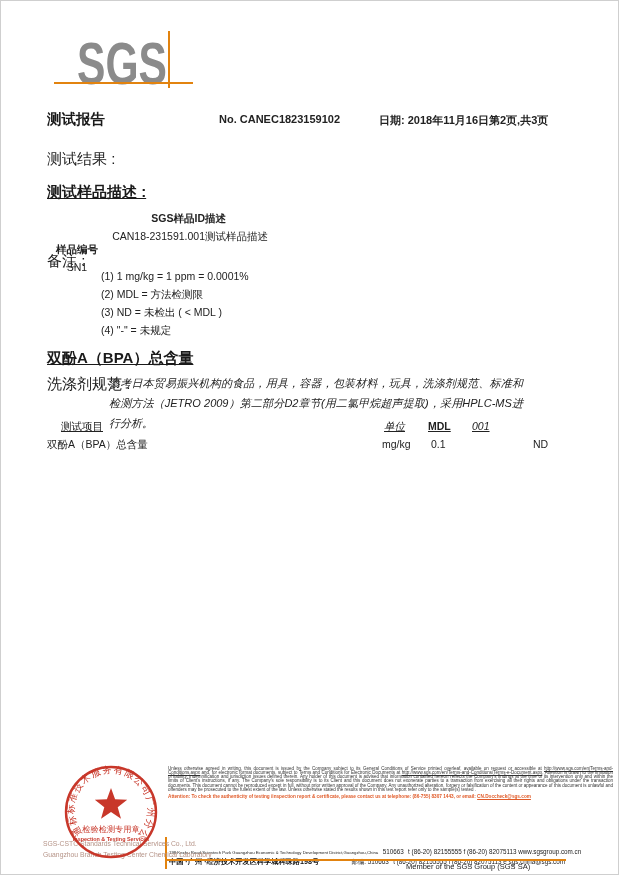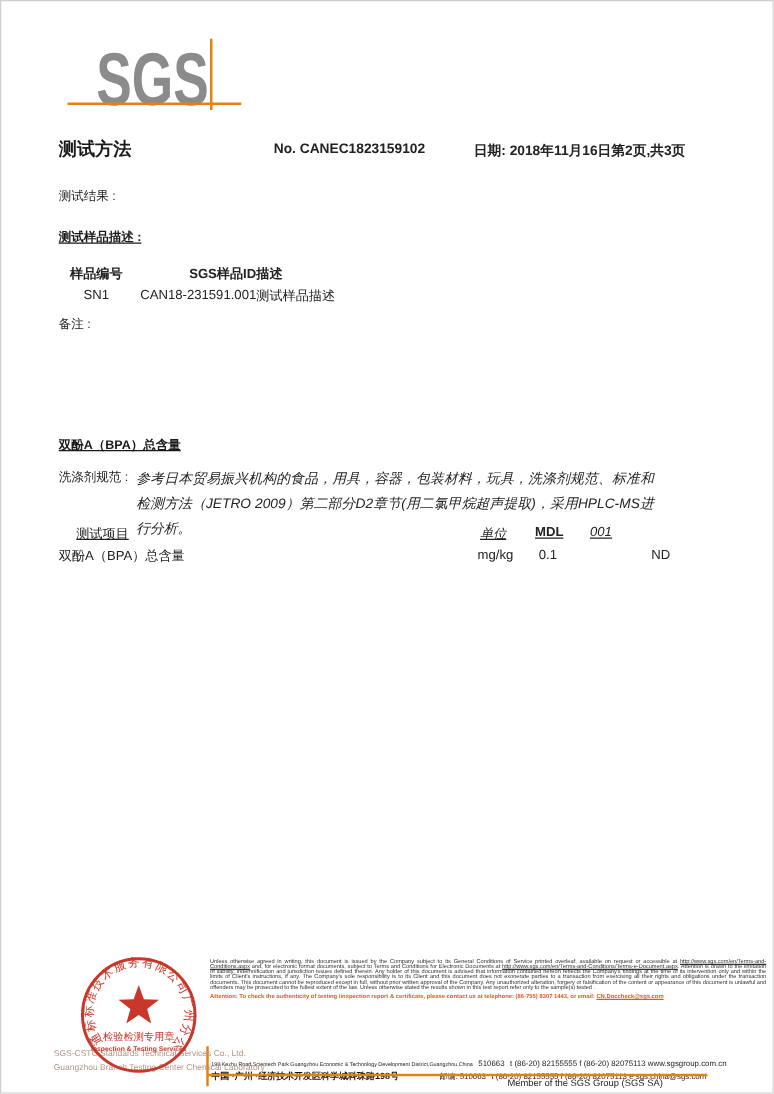--- a/index.html
+++ b/index.html
@@ -11,51 +11,51 @@
   .logo-svg { position:absolute; left:76px; top:33px; }
   .rule-h { position:absolute; left:53px; top:81px; width:139px; height:2px; background:#e2830f; }
   .rule-v { position:absolute; left:167px; top:30px; width:2px; height:57px; background:#e2830f; }
 
   .title-row { position:absolute; left:0; top:109px; width:619px; height:20px; }
   .doc-title { position:absolute; left:46px; top:0; font-size:14.5px; font-weight:bold; color:#1a1a1a; }
   .report-no { position:absolute; left:218px; top:3px; font-size:11px; font-weight:bold;text-align:right; }
   .date-text { position:absolute; left:378px; top:3px; font-size:11px; font-weight:bold; }
   .page-info { position:absolute; left:488px; top:3px; font-size:11px; font-weight:bold; }
 
-  .label { font-size:10px; color:#1a1a1a; }
+  .label { font-size:15px; color:#1a1a1a; }
   .u { text-decoration:underline; }
   .b { font-weight:bold; }
   .i { font-style:italic; }
 
   .results-label { position:absolute; left:46px; top:149px; }
   .sample-heading { position:absolute; left:46px; top:182px; }
 
   .sample-table { position:absolute; left:0; top:211px; width:619px; }
   .sample-table .trow { position:relative; height:18px; }
-  .sample-table .c1 { position:absolute; left:44px; width:64px; text-align:center; font-size:10.5px; }
+  .sample-table .c1 { position:absolute; left:44px; width:64px; text-align:center; font-size:10.5px;margin-top:31px; }
   .sample-table .c2 { position:absolute; left:108px; width:96px; text-align:right; font-size:10.5px; }
   .sample-table .c3 { position:absolute; left:204px; font-size:10.5px; }
 
   .notes-label { position:absolute; left:46px; top:251px; }
   .notes-list { position:absolute; left:100px; top:266px; font-size:10.5px; line-height:18px; list-style:none; }
 
   .bpa-heading { position:absolute; left:46px; top:348px; }
   .method-label { position:absolute; left:46px; top:374px; }
   .method-text { position:absolute; left:108px; top:372px; width:414px; font-size:11px; line-height:20px; text-align:justify;font-style:italic; }
 
   .rtable-head { position:absolute; left:0; top:419px; width:619px; height:16px; font-size:10.5px; }
   .rtable-row  { position:absolute; left:0; top:437px; width:619px; height:16px; font-size:10.5px; }
   .rt-item-h { position:absolute; left:60px; }
   .rt-unit-h { position:absolute; left:383px; }
   .rt-mdl-h  { position:absolute; left:427px; }
   .rt-001-h  { position:absolute; left:471px; }
   .rt-item { position:absolute; left:46px; }
   .rt-unit { position:absolute; left:381px; }
   .rt-mdl  { position:absolute; left:430px; }
-  .rt-001  { position:absolute; left:472px;padding-left:48px; }
+  .rt-001  { position:absolute; left:484px;padding-left:48px; }
 
   
   .legal-block { position:absolute; left:167px; top:766px; width:445px; }
   .legal-text { font-size:4.5px; line-height:4.15px; color:#333; text-align:justify; }
   .legal-text .lu { text-decoration:underline; }
   .attention { margin-top:2px; font-size:4.7px; line-height:5.4px; font-weight:bold; color:#e05a28; }
   .attention .email { text-decoration:underline; color:#e05a28; }
 
   .addr-block { position:absolute; left:168px; top:839px; width:448px; }
   .addr-line1 { white-space:nowrap; height:9px; }
@@ -77,21 +77,21 @@
 
 <div class="page">
 
   <svg class="logo-svg" width="140" height="60">
     <text x="0" y="50" font-size="60" font-weight="bold" fill="#8b8b8b" font-family="Liberation Sans, DejaVu Sans, sans-serif" textLength="90" lengthAdjust="spacingAndGlyphs">SGS</text>
   </svg>
   <div class="rule-h"></div>
   <div class="rule-v"></div>
 
   <div class="title-row">
-    <span class="doc-title">测试方法</span>
+    <span class="doc-title">测试报告</span>
     <span class="report-no">No. CANEC1823159102</span>
     <span class="date-text">日期: 2018年11月16日</span>
     <span class="page-info">第2页,共3页</span>
   </div>
 
   <span class="results-label label">测试结果 :</span>
 
   <span class="sample-heading label b u">测试样品描述 :</span>
 
   <div class="sample-table">
@@ -101,20 +101,26 @@
       <span class="c3 b">描述</span>
     </div>
     <div class="trow">
       <span class="c1">SN1</span>
       <span class="c2">CAN18-231591.001</span>
       <span class="c3">测试样品描述</span>
     </div>
   </div>
 
   <span class="notes-label label">备注 :</span>
+  <ul class="notes-list">
+    <li>(1) 1 mg/kg = 1 ppm = 0.0001%</li>
+    <li>(2) MDL = 方法检测限</li>
+    <li>(3) ND = 未检出 ( &lt; MDL )</li>
+    <li>(4) "-" = 未规定</li>
+  </ul>
 
   <span class="bpa-heading label b u">双酚A（BPA）总含量</span>
   <span class="method-label label">洗涤剂规范 :</span>
   <div class="method-text">参考日本贸易振兴机构的食品，用具，容器，包装材料，玩具，洗涤剂规范、标准和检测方法（JETRO 2009）第二部分D2章节(用二氯甲烷超声提取)，采用HPLC-MS进行分析。</div>
 
   <div class="rtable-head">
     <span class="rt-item-h u">测试项目</span>
     <span class="rt-unit-h u i">单位</span>
     <span class="rt-mdl-h u b">MDL</span>
     <span class="rt-001-h u i">001</span>

